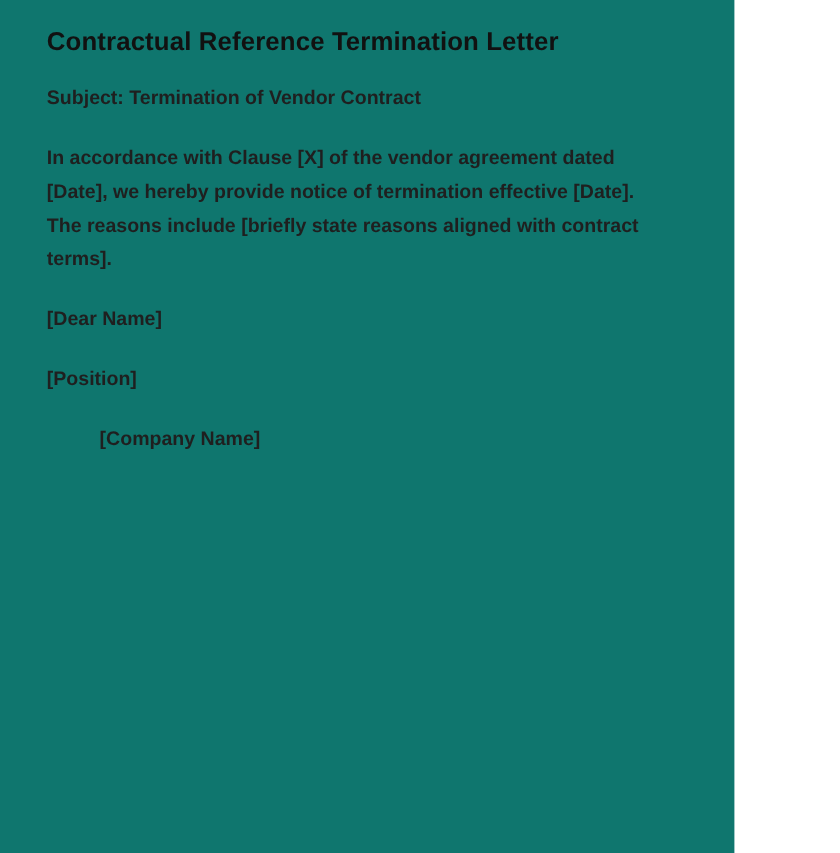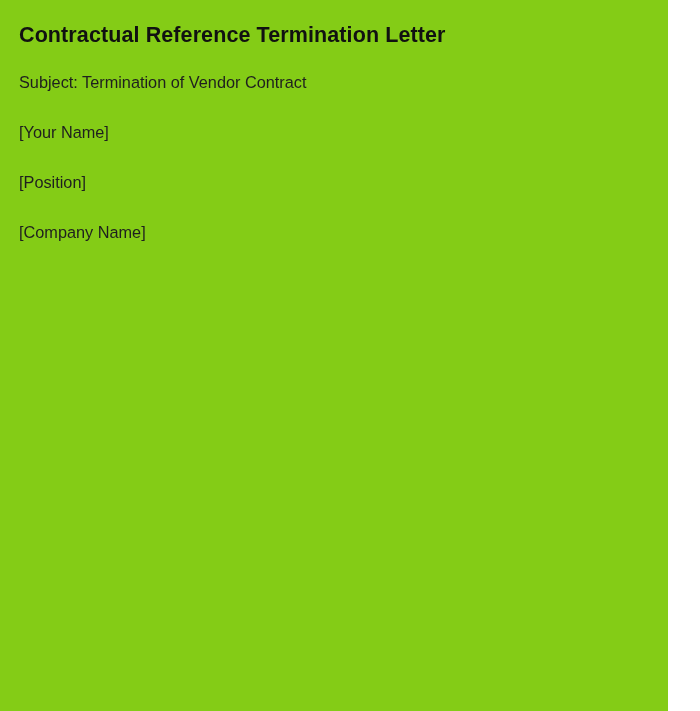--- a/index.html
+++ b/index.html
@@ -9,56 +9,59 @@
   }
   body {
     width: 700px;
     height: 711px;
     font-family: "Liberation Sans", sans-serif;
     color: #1c1c1c;
     -webkit-font-smoothing: antialiased;
   }
   .page {
     box-sizing: border-box;
-    width: 668px;
+    width: 612px;
     height: 711px;
-    padding: 22px 60px 0 19px;
-    background: #84cc16;
+    padding: 22px 60px 0 39px;
+    background: #0f766e;
   }
   .doc-title {
     font-size: 21.5px;
     font-weight: bold;
     line-height: 1.3;
     color: #111111;
     margin: 0 0 18px 0;
     letter-spacing: 0.1px;
   }
   .para {
     font-size: 16.3px;
     line-height: 1.72;
     color: #1f1f1f;
     margin: 0 0 22px 0;
     max-width: 600px;
+    font-weight: bold;
   }
   .para:last-child {
     margin-bottom: 0;
+    margin-left: 44px;
   }
 </style>
 </head>
 <body>
 
 <div class="page">
 
   <h1 class="doc-title">Contractual Reference Termination Letter</h1>
 
   <p class="para">Subject: Termination of Vendor Contract</p>
 
 
+  <p class="para">In accordance with Clause [X] of the vendor agreement dated [Date], we hereby provide notice of termination effective [Date]. The reasons include [briefly state reasons aligned with contract terms].</p>
 
 
 
-  <p class="para">[Your Name]</p>
+  <p class="para">[Dear Name]</p>
 
   <p class="para">[Position]</p>
 
   <p class="para">[Company Name]</p>
 
 </div>
 
 </body></html>

